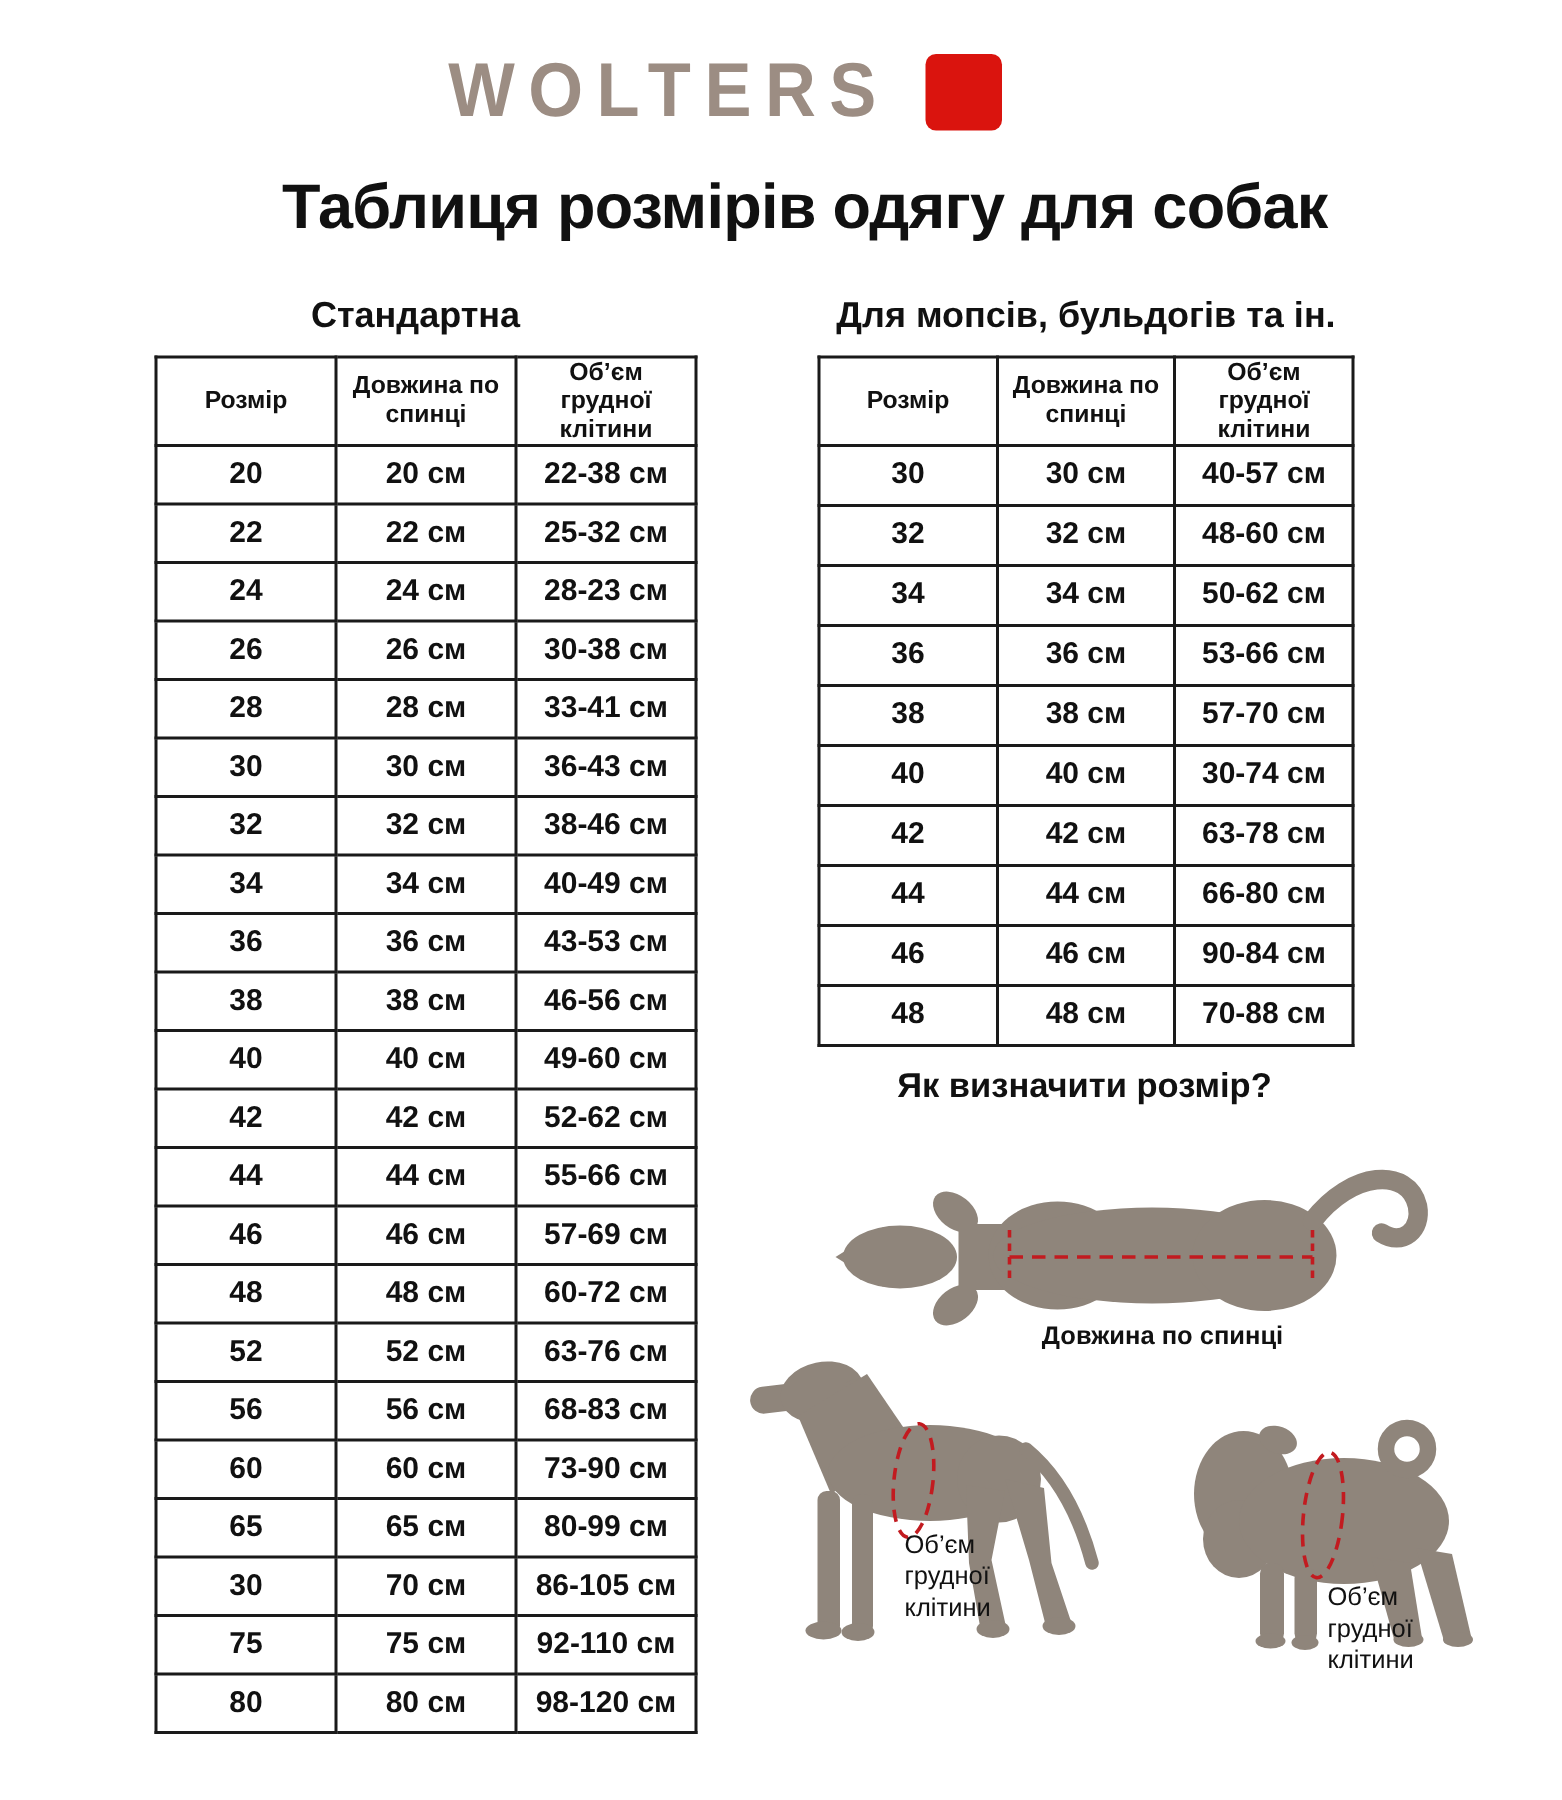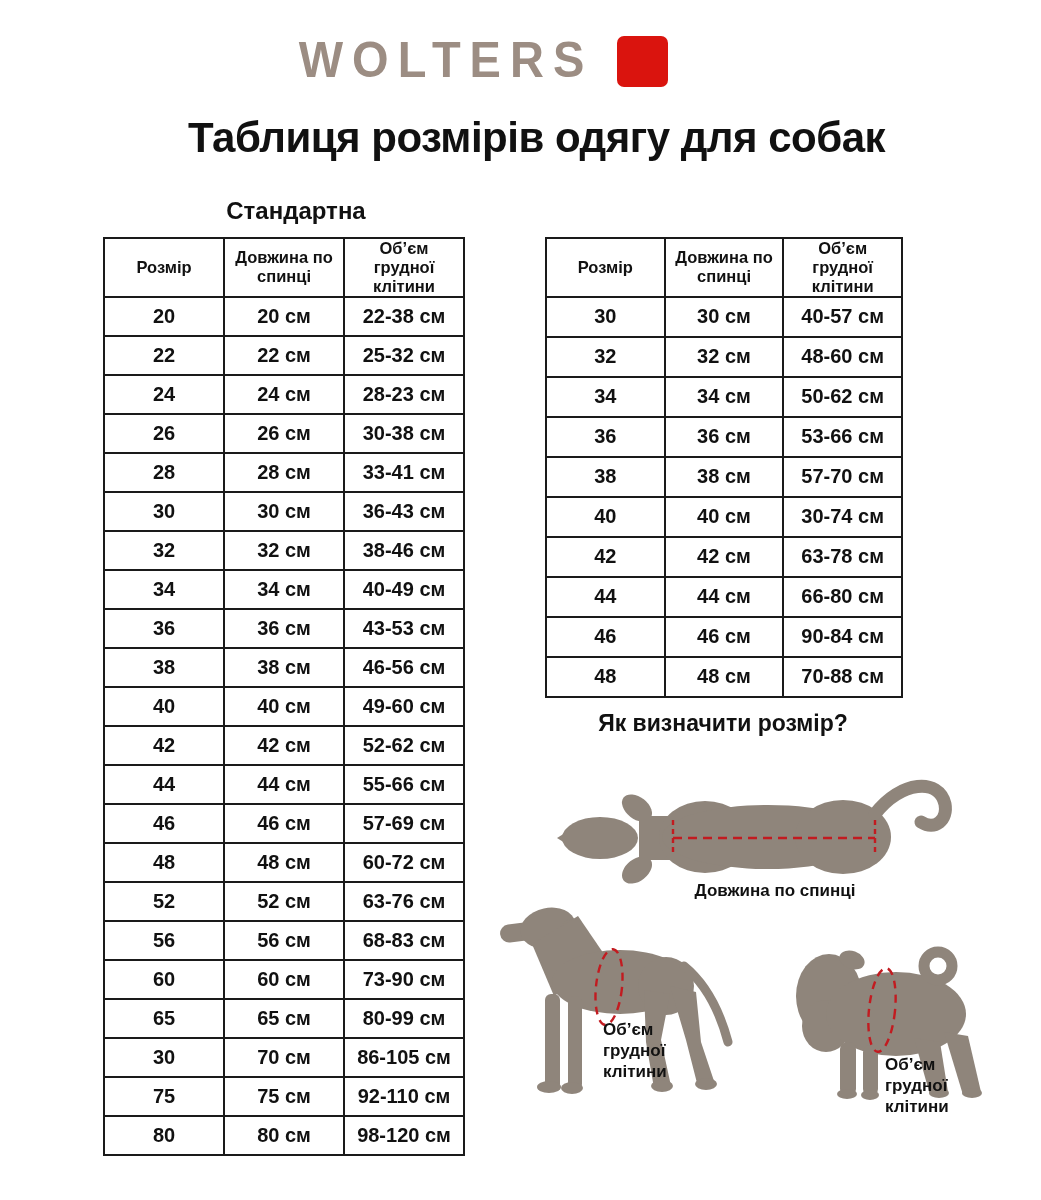--- a/index.html
+++ b/index.html
@@ -11,21 +11,21 @@
   .logo-row{position:absolute;top:32px;left:0;width:967px;display:flex;justify-content:center;align-items:center;}
   .logo-text{
     font-size:47px;font-weight:700;letter-spacing:9px;color:var(--taupe,#9c8d83);
     transform:scaleY(1.08);line-height:1;
   }
   .logo-square{width:51px;height:51px;border-radius:7px;background:var(--brand-red,#da140e);margin-left:24px;margin-top:4px;}
   
   .main-title{position:absolute;top:98px;left:0;width:1041px;margin:16px;text-align:center;
     font-size:42px;font-weight:700;letter-spacing:-0.5px;}
   .subtitle{position:absolute;top:197px;margin:0;text-align:center;font-size:24px;font-weight:700;}
-  .subtitle-std{left:115px;width:362px;}
+  .subtitle-std{left:96px;width:362px;}
   .subtitle-pug{left:545px;width:358px;}
   
   table.size-table{border-collapse:collapse;position:absolute;top:237px;table-layout:fixed;background:#fff;}
   .table-std{left:103px;width:362px;}
   .table-pug{left:545px;width:358px;}
   .size-table th,.size-table td{border:2px solid #1a1a1a;text-align:center;vertical-align:middle;padding:0 2px;}
   .size-table th{height:42px;font-size:16.5px;font-weight:700;line-height:1.15;}
   .table-std td{height:37px;font-size:20px;font-weight:700;}
   .table-pug td{height:38px;font-size:20px;font-weight:700;}
   
@@ -33,38 +33,39 @@
     font-size:23px;font-weight:700;}
   .guide-svg{position:absolute;}
   .svg-top-dog{left:553px;top:756px;}
   .svg-big-dog{left:498px;top:902px;}
   .svg-pug{left:788px;top:946px;}
   .silhouette{fill:var(--dog,#8f857b);}
   .sil-stroke{stroke:var(--dog,#8f857b);fill:none;}
   .measure{stroke:var(--measure-red,#c21b20);fill:none;stroke-width:2.4;}
   .back-label{position:absolute;left:575px;top:881px;width:400px;text-align:center;
     font-size:17px;font-weight:700;}
-  .chest-label{position:absolute;font-size:17px;font-weight:700;line-height:21px;}
+  .chest-label{position:absolute;font-size:17px;font-weight:400;line-height:21px;}
   .chest-label-1{left:603px;top:1019px;}
   .chest-label-2{left:885px;top:1054px;}
   .chest-label span{display:block;}
 </style>
 </head>
 <body>
 
 <div class="page">
 
   <div class="logo-row">
     <span class="logo-text">WOLTERS</span>
     <span class="logo-square"></span>
   </div>
 
   <h1 class="main-title">Таблиця розмірів одягу для собак</h1>
 
   <h2 class="subtitle subtitle-std">Стандартна</h2>
+  <h2 class="subtitle subtitle-pug">Для мопсів, бульдогів та ін.</h2>
 
   <table class="size-table table-std">
     <thead>
         <tr id="std-head">
           <th>Розмір</th>
           <th>Довжина по спинці</th>
           <th>Об’єм грудної клітини</th>
         </tr>
       </thead>
     <tbody id="std-body">

